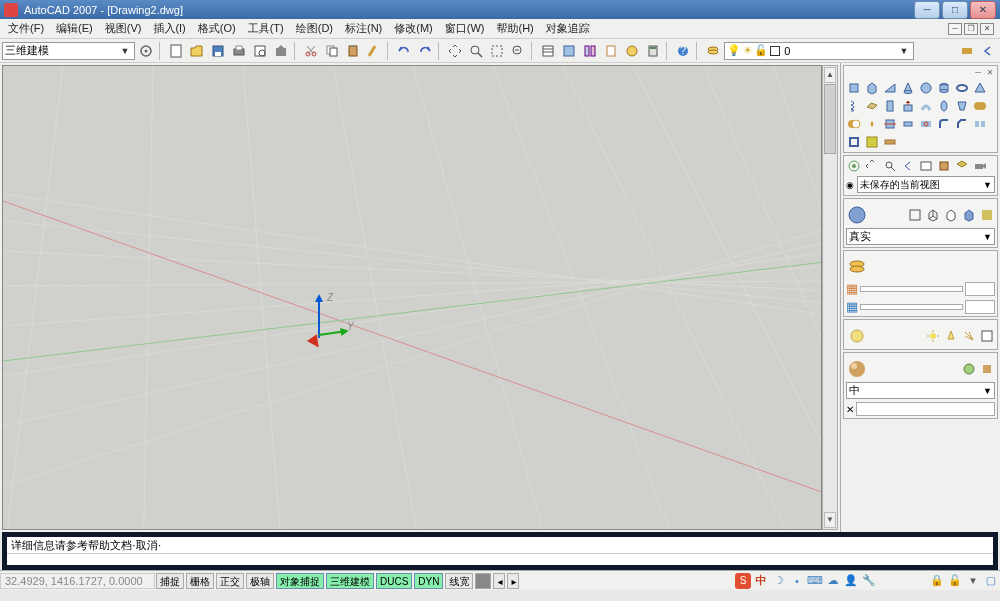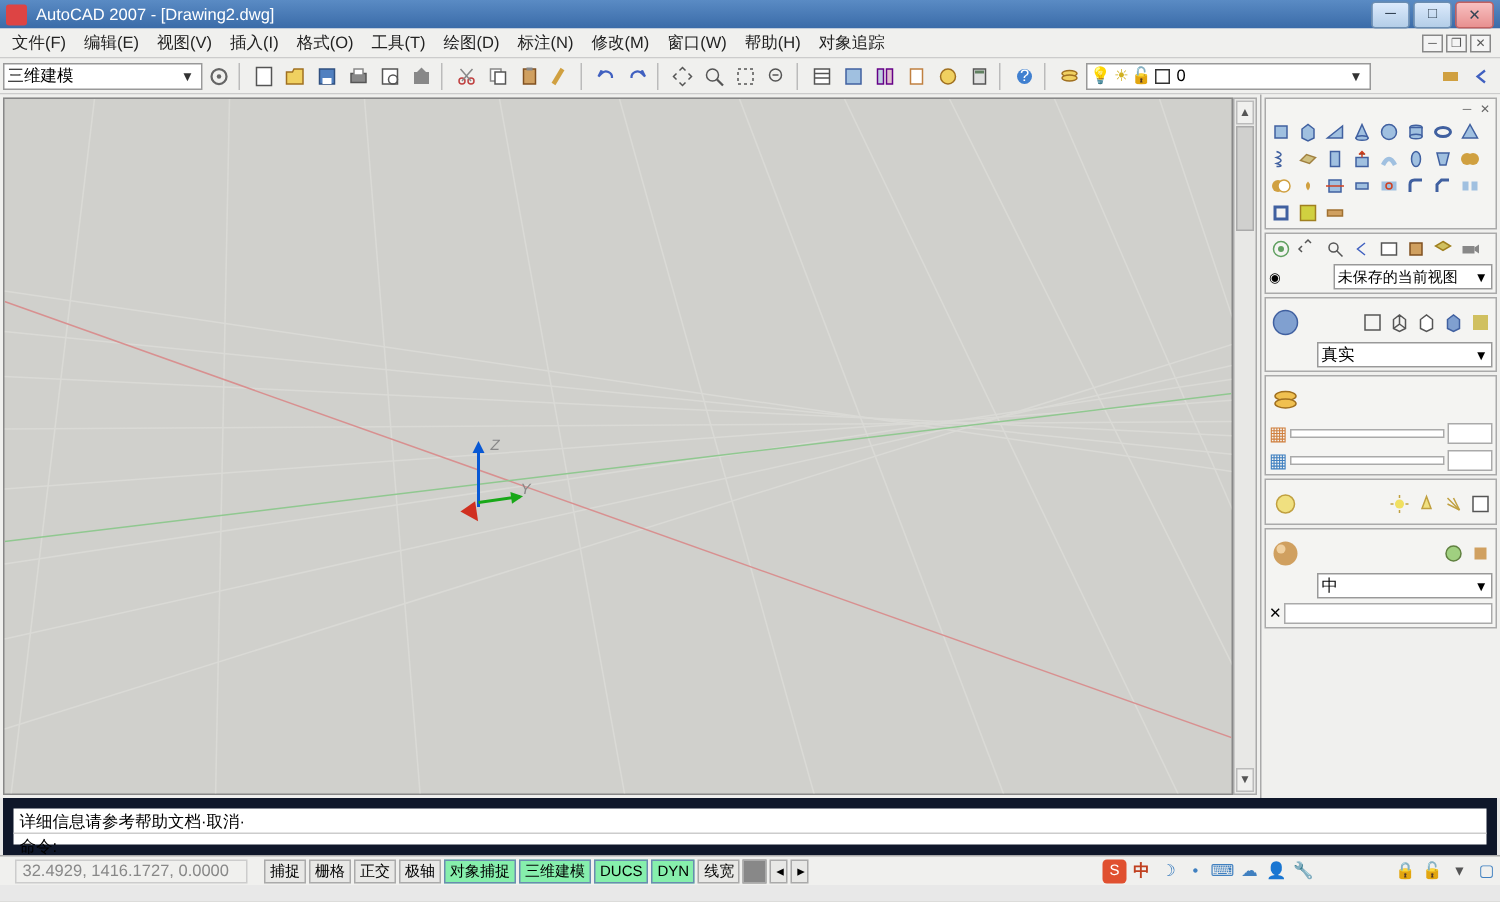--- a/index.html
+++ b/index.html
@@ -38,36 +38,36 @@
 .label-z { left: 324px; top: 226px; }
 .label-y { left: 344px; top: 255px; }
 
 .right-dock { width: 160px; background: #f0f0ee; border-left: 1px solid #aaa; display: flex; flex-direction: column; padding: 2px; gap: 2px; overflow: hidden; }
 .palette { border: 1px solid #aaa; background: #f4f4f2; padding: 2px; }
 .palette-header { height: 10px; display: flex; justify-content: flex-end; gap: 2px; margin-bottom: 2px; }
 .palette-header span { width: 10px; height: 10px; font-size: 8px; text-align: center; color: #666; }
 .icon-grid { display: flex; flex-wrap: wrap; gap: 2px; }
 .p-icon { width: 16px; height: 16px; display: flex; align-items: center; justify-content: center; border: 1px solid transparent; }
 .palette-row { display: flex; align-items: center; gap: 3px; margin-top: 2px; }
-.palette-dd { border: 1px solid #999; background: #fff; height: 17px; flex: 1; display: flex; align-items: center; padding: 0 2px; margin-left: 32px; }
+.palette-dd { border: 1px solid #999; background: #fff; height: 17px; flex: 1; display: flex; align-items: center; padding: 0 2px; }
 .palette-dd .dd-arrow { margin-left: auto; font-size: 9px; }
 .palette-big-icon { width: 22px; height: 22px; display: flex; align-items: center; justify-content: center; }
 .mini-row { display: flex; align-items: center; gap: 2px; margin-top: 3px; }
 
 .scrollbar-v { width: 16px; background: #e8e8e6; border: 1px solid #aaa; display: flex; flex-direction: column; margin: 2px 2px 2px 0; }
 .sb-btn { height: 16px; background: #f0f0ee; border: 1px solid #bbb; margin: 1px; font-size: 8px; text-align: center; line-height: 13px; color: #555; }
 .sb-track { flex: 1; position: relative; }
 .sb-thumb { position: absolute; left: 1px; right: 1px; top: 0; height: 70px; background: #d0d0ce; border: 1px solid #aaa; }
 
-.cmd-area { height: 38px; border: 7px solid #0f172a; background: #fff; margin: 0 2px; }
+.cmd-area { height: 38px; border: 5px solid #0f172a; background: #fff; margin: 0 2px; }
 .cmd-line { height: 17px; border-bottom: 1px solid #ccc; padding: 2px 4px; font-size: 11px; display: flex; align-items: center; }
 .cmd-prompt { color: #000; }
 
 .statusbar { height: 20px; background: #f0f0ee; display: flex; align-items: center; border-top: 1px solid #aaa; font-size: 10px; }
-.status-coords { width: 155px; padding: 0 4px; color: #888; border: 1px solid #ccc; height: 16px; line-height: 14px; margin: 0 10px; }
+.status-coords { width: 155px; padding: 0 4px; color: #888; border: 1px solid #ccc; height: 16px; line-height: 14px; margin: 0 0; }
 .status-btn { padding: 1px 3px; border: 1px solid #aaa; background: #e8e8e6; margin: 0 1px; height: 16px; line-height: 13px; font-size: 10px; }
 .status-btn.active { background: #86efac; border-color: #6a8cb0; }
 .status-flex { flex: 1; }
 .tray-icon { width: 16px; height: 16px; margin: 0 1px; display: inline-flex; align-items: center; justify-content: center; }
 
 svg { display: block; }
 </style>
 </head>
 <body>
 
@@ -662,23 +662,20 @@
         <span style="font-size:10px">✕</span>
         <div style="flex:1;height:14px;border:1px solid #aaa;background:#fff"></div>
       </div>
     </div>
   </div>
 </div>
 
 <div class="cmd-area">
   <div class="cmd-line">
     <span>详细信息请参考帮助文档·取消·</span>
-  </div>
-  <div class="cmd-line">
-    <span class="cmd-prompt">命令:</span>
   </div>
 </div>
 
 <div class="statusbar">
   <div class="status-coords">32.4929, 1416.1727, 0.0000</div>
   <div class="status-btn">捕捉</div>
   <div class="status-btn">栅格</div>
   <div class="status-btn">正交</div>
   <div class="status-btn">极轴</div>
   <div class="status-btn active">对象捕捉</div>

